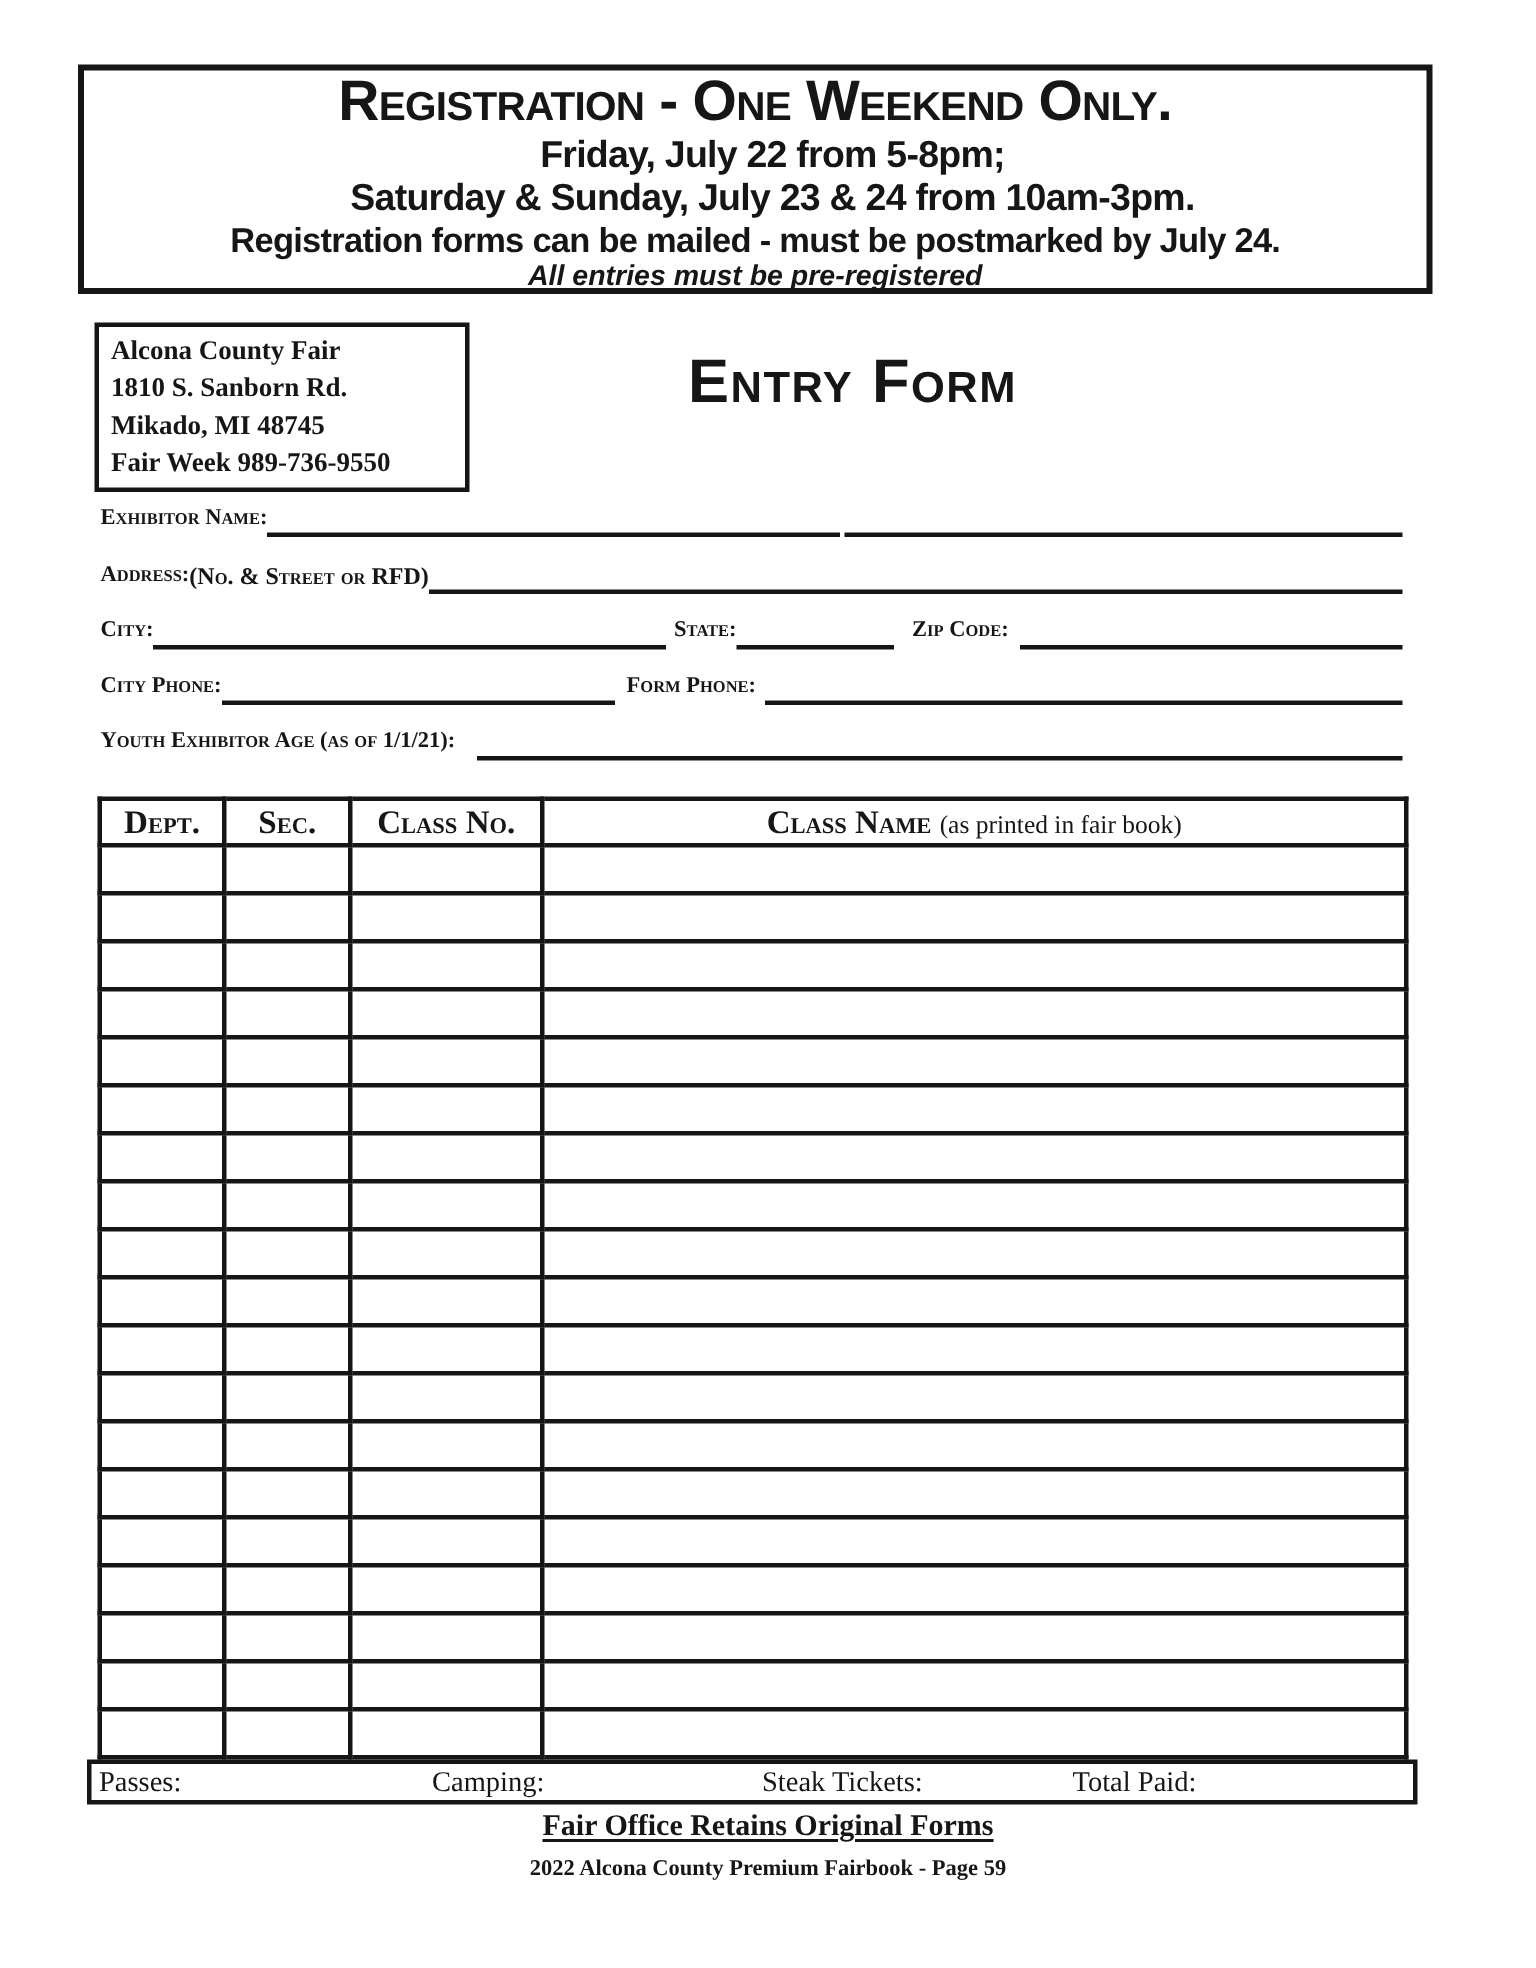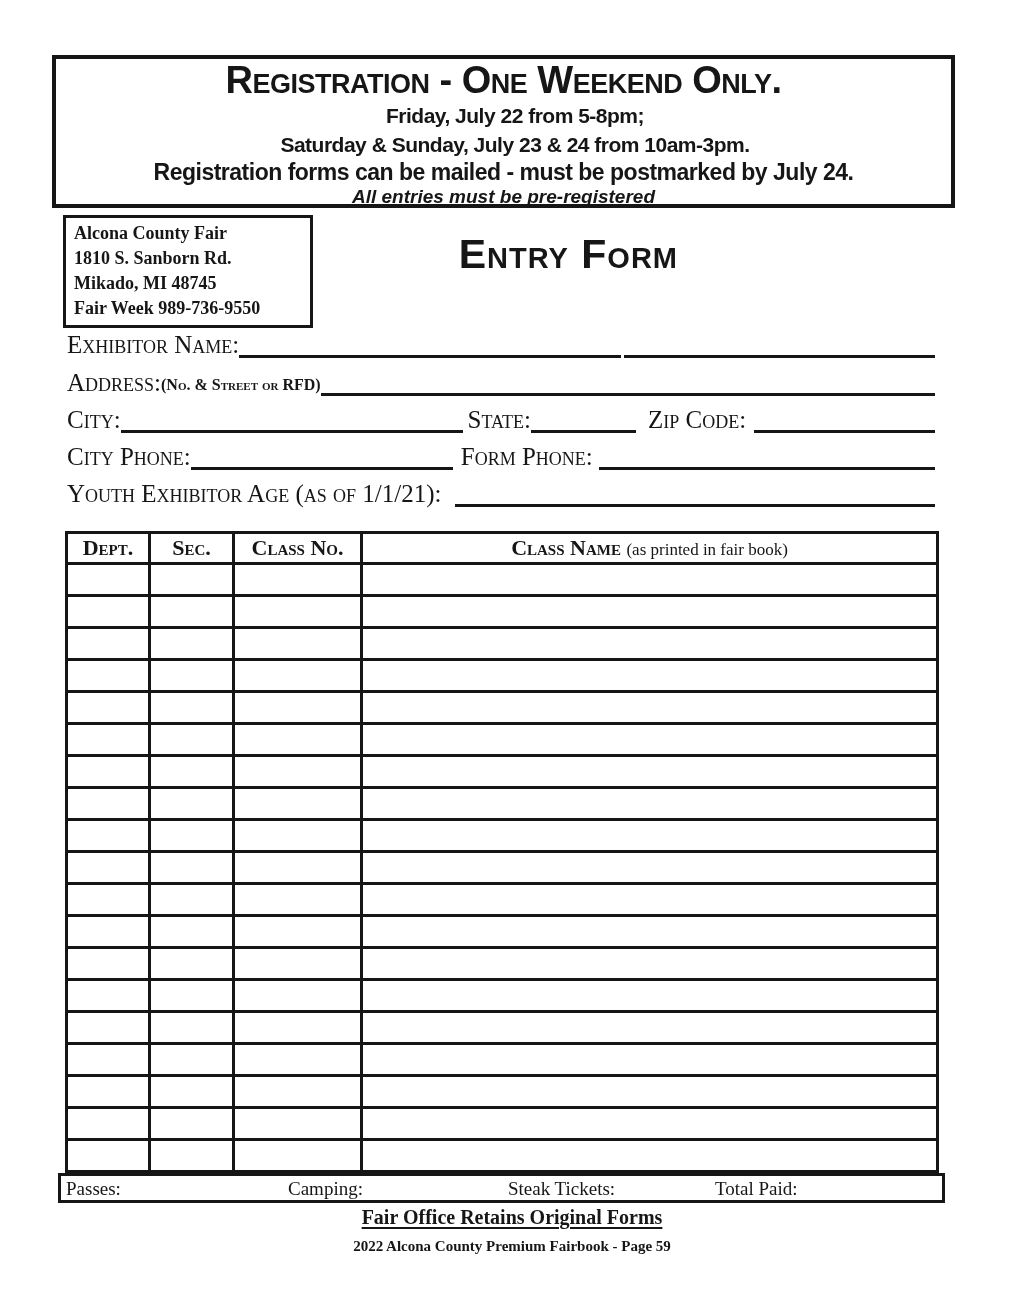--- a/index.html
+++ b/index.html
@@ -5,26 +5,26 @@
   html,body{margin:0;padding:0;}
   body{
     width:1024px;height:1312px;background:#ffffff;
     font-family:"Liberation Serif","DejaVu Serif",serif;
     color:#161616;position:relative;overflow:hidden;
   }
   .page{position:absolute;left:0;top:0;width:1024px;height:1312px;background:#ffffff;}
 
   
   .header-box{
-    position:absolute;left:52px;top:55px;width:903px;height:153px;
+    position:absolute;left:52px;top:43px;width:903px;height:153px;
     border:4px solid #161616;box-sizing:border-box;text-align:center;
     font-family:"Liberation Sans","DejaVu Sans",sans-serif;font-weight:bold;
   }
   .h-title{font-size:38px;line-height:42px;font-variant:small-caps;letter-spacing:-0.5px;white-space:nowrap;}
-  .h-sub{font-size:21px;line-height:29px;letter-spacing:-0.5px;margin-left:23px;}
+  .h-sub{font-size:25px;line-height:29px;letter-spacing:-0.5px;margin-left:23px;}
   .h-mail{font-size:23px;line-height:27px;letter-spacing:-0.5px;}
   .h-pre{font-size:19px;line-height:22px;font-style:italic;}
 
   
   .addr-box{
     position:absolute;left:63px;top:215px;width:250px;height:113px;
     border:3px solid #161616;box-sizing:border-box;padding:3px 4px 0 8px;
     font-weight:bold;font-size:18px;line-height:25px;white-space:nowrap;
   }
   .entry-title{
@@ -37,21 +37,21 @@
     border:3px solid #161616;box-sizing:border-box;text-align:center;padding-top:7px;
     font-weight:bold;font-size:18px;line-height:25px;white-space:pre-line;
   }
 
   
   .frow{
     position:absolute;left:67px;width:868px;height:29px;
     display:flex;align-items:flex-end;white-space:nowrap;
   }
   .flabel{
-    font-weight:normal;font-variant:small-caps;font-size:25px;line-height:26px;flex:0 0 auto;
+    font-weight:bold;font-variant:small-caps;font-size:15px;line-height:26px;flex:0 0 auto;
   }
   .fhint{
     font-weight:bold;font-variant:small-caps;font-size:16px;line-height:22px;flex:0 0 auto;
   }
   .ul{border-bottom:3px solid #161616;height:24px;flex:0 0 auto;}
   .ul.grow{flex:1 1 auto;}
 
   
   .entry-table{
     position:absolute;left:65px;top:531px;width:874px;

